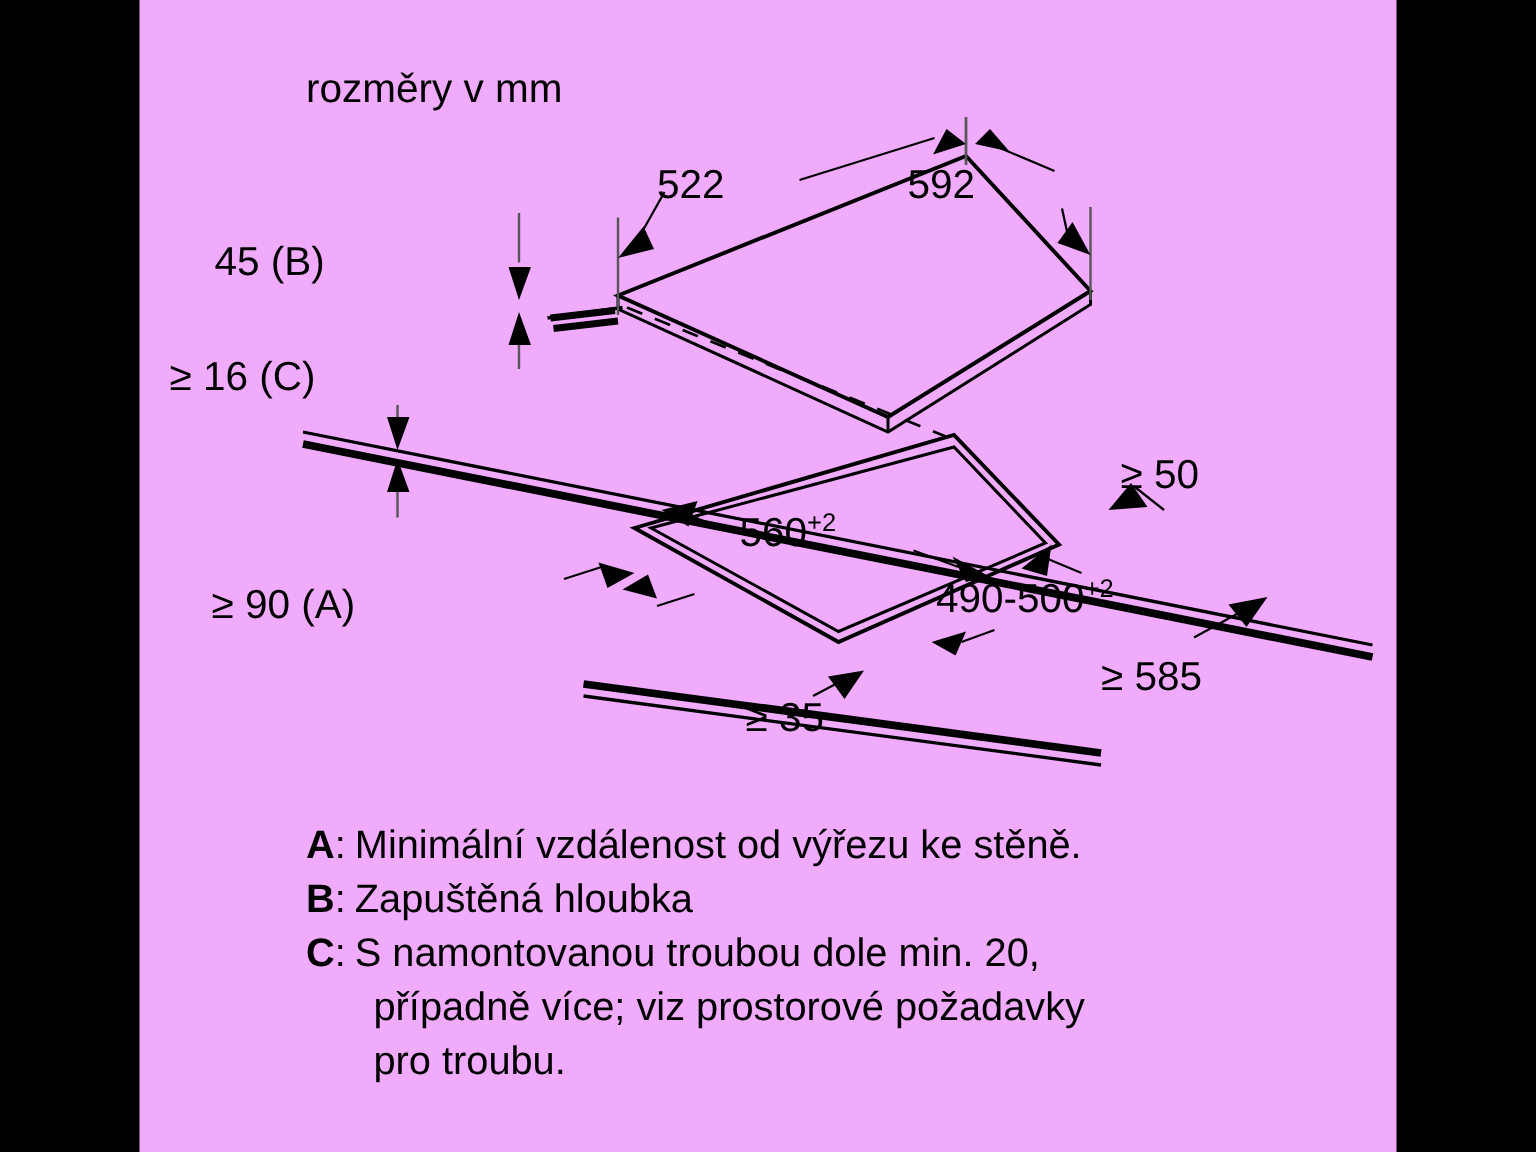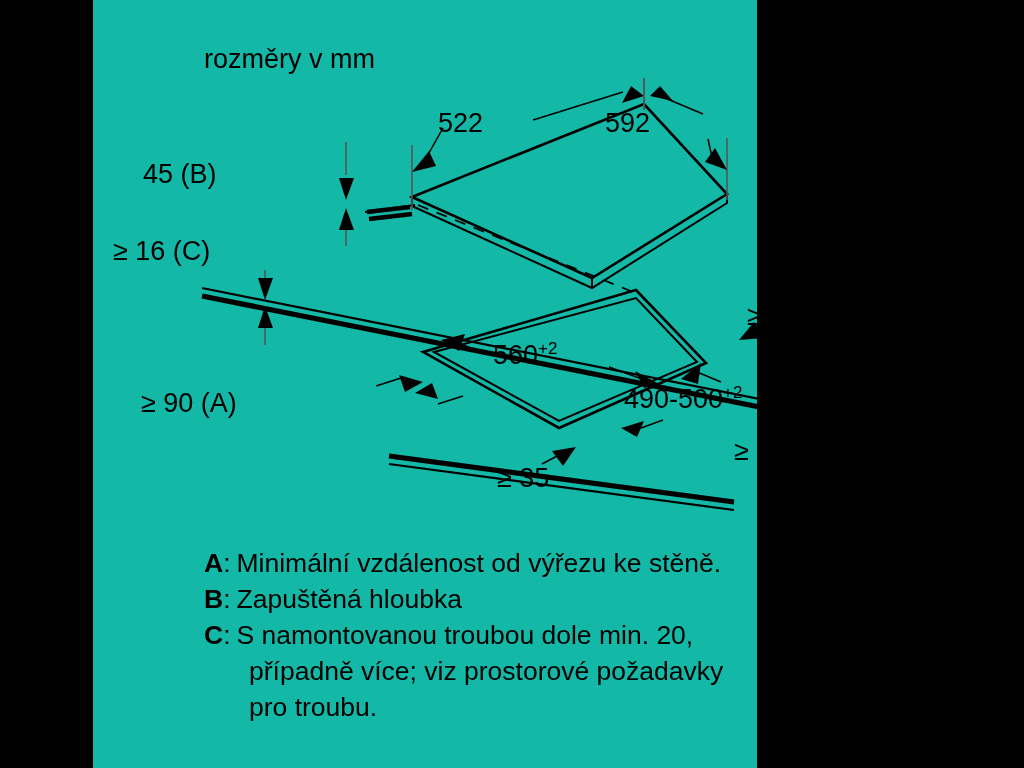--- a/index.html
+++ b/index.html
@@ -12,23 +12,23 @@
     width: 1024px;
     height: 768px;
     background: #000000;
     overflow: hidden;
     font-family: "Liberation Sans", sans-serif;
   }
   #sheet {
     position: absolute;
     left: 93px;
     top: 0px;
-    width: 664px;
+    width: 838px;
     height: 768px;
-    background: #14b8a6;
+    background: #f0abfc;
   }
   #drawing-svg {
     position: absolute;
     left: 0;
     top: 0;
     width: 838px;
     height: 768px;
     display: block;
   }
   .dim-text {

